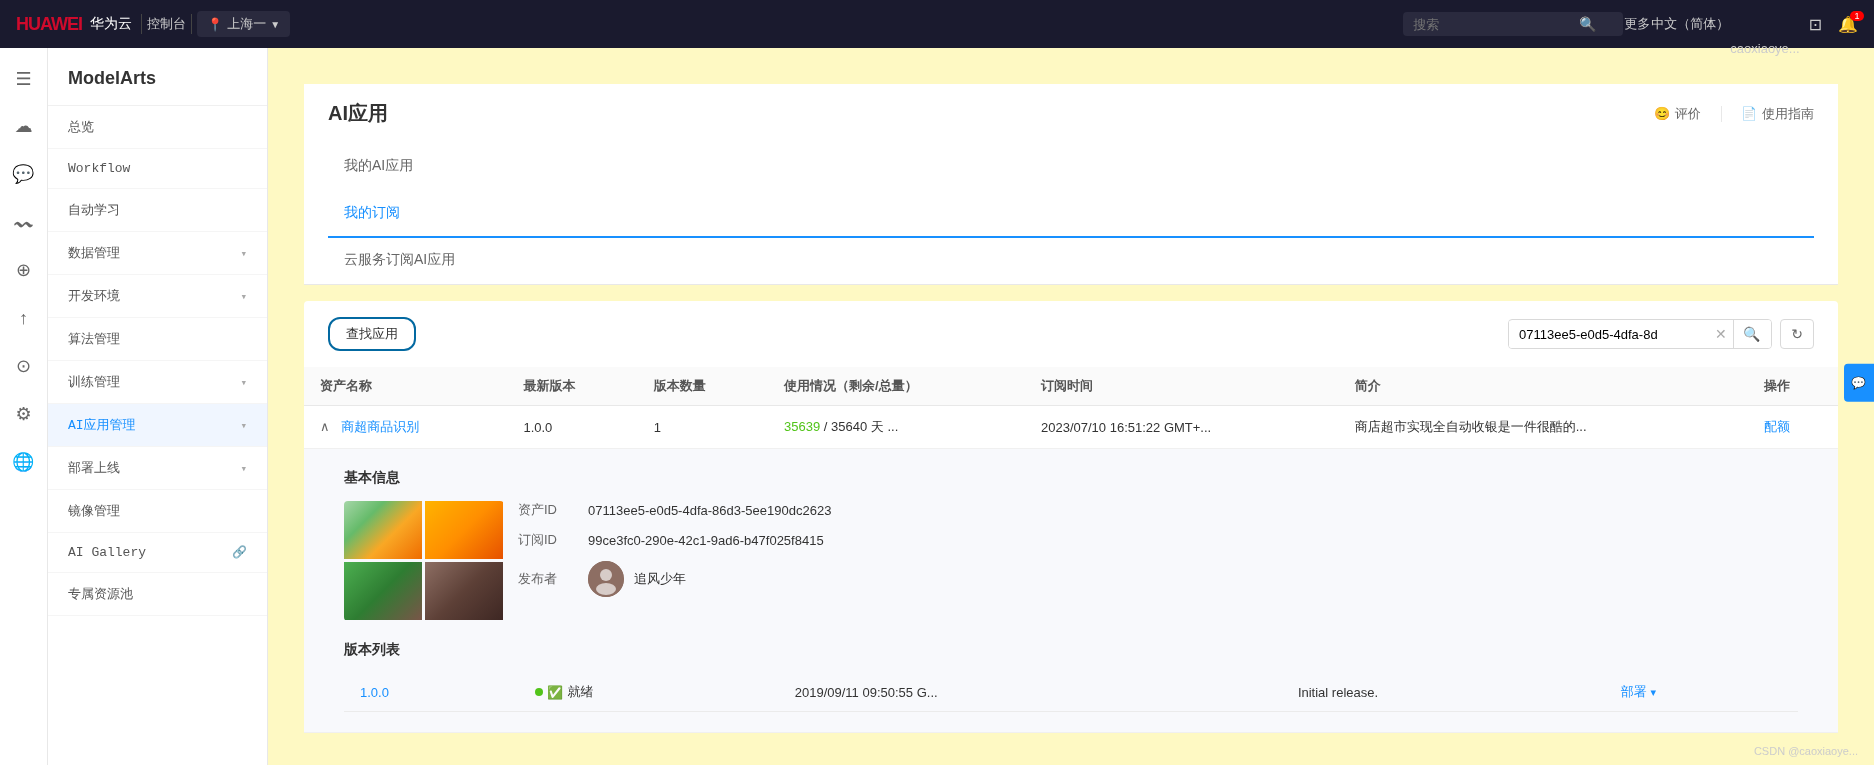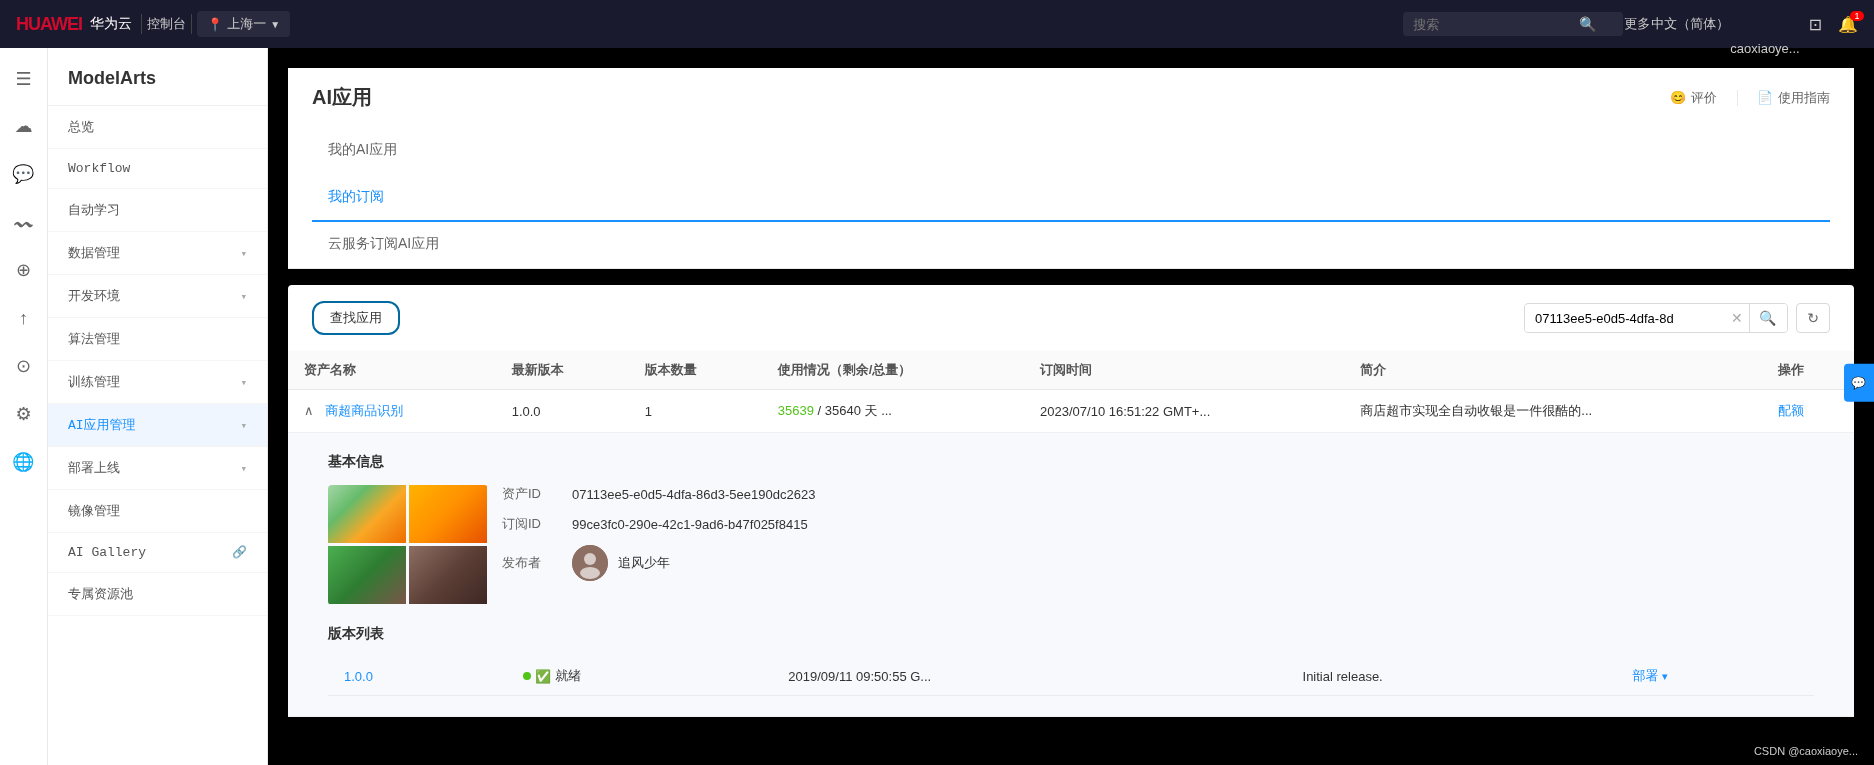--- a/index.html
+++ b/index.html
@@ -35,21 +35,21 @@
     .sidebar-icon-item { width: 40px; height: 40px; display: flex; align-items: center; justify-content: center; cursor: pointer; color: #666; font-size: 18px; border-radius: 4px; }
 
     
     .sidebar { width: 220px; background: #fff; border-right: 1px solid #e8e8e8; overflow-y: auto; }
     .sidebar-title { font-size: 18px; font-weight: 600; padding: 20px 20px 16px; color: #333; border-bottom: 1px solid #f0f0f0; }
     .sidebar-item { padding: 12px 20px; cursor: pointer; color: #555; font-size: 13px; border-bottom: 1px solid #f5f5f5; display: flex; align-items: center; justify-content: space-between; font-family: Liberation Mono, monospace; }
     .sidebar-item.active { color: #1890ff; background: #f0f6ff; }
     .sidebar-item .arrow { font-size: 11px; color: #aaa; }
 
     
-    .content { flex: 1; background: #000000; overflow: auto; padding: 20px; }
+    .content { flex: 1; background: #fef9c3; overflow: auto; padding: 36px; }
 
     
     .page-header { display: flex; align-items: center; justify-content: space-between; background: #fff; padding: 16px 24px; margin-bottom: 0; }
     .page-title { font-size: 20px; font-weight: 600; color: #333; }
     .page-actions { display: flex; align-items: center; gap: 20px; }
     .page-action-btn { display: flex; align-items: center; gap: 4px; color: #666; font-size: 13px; cursor: pointer; }
 
     
     .tabs-bar { background: #fff; padding: 0 24px; display: flex; gap: 0; border-bottom: 1px solid #e8e8e8; flex-direction: column; }
     .tab { padding: 14px 16px; cursor: pointer; font-size: 14px; color: #666; border-bottom: 2px solid transparent; margin-bottom: -1px; }

